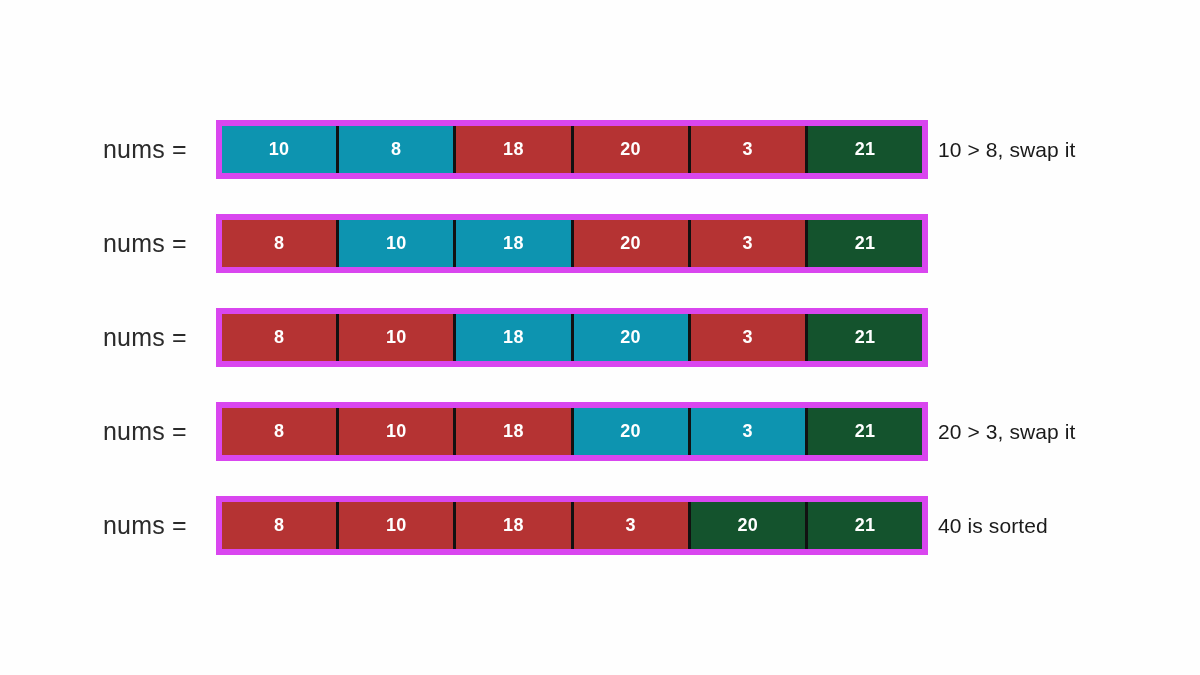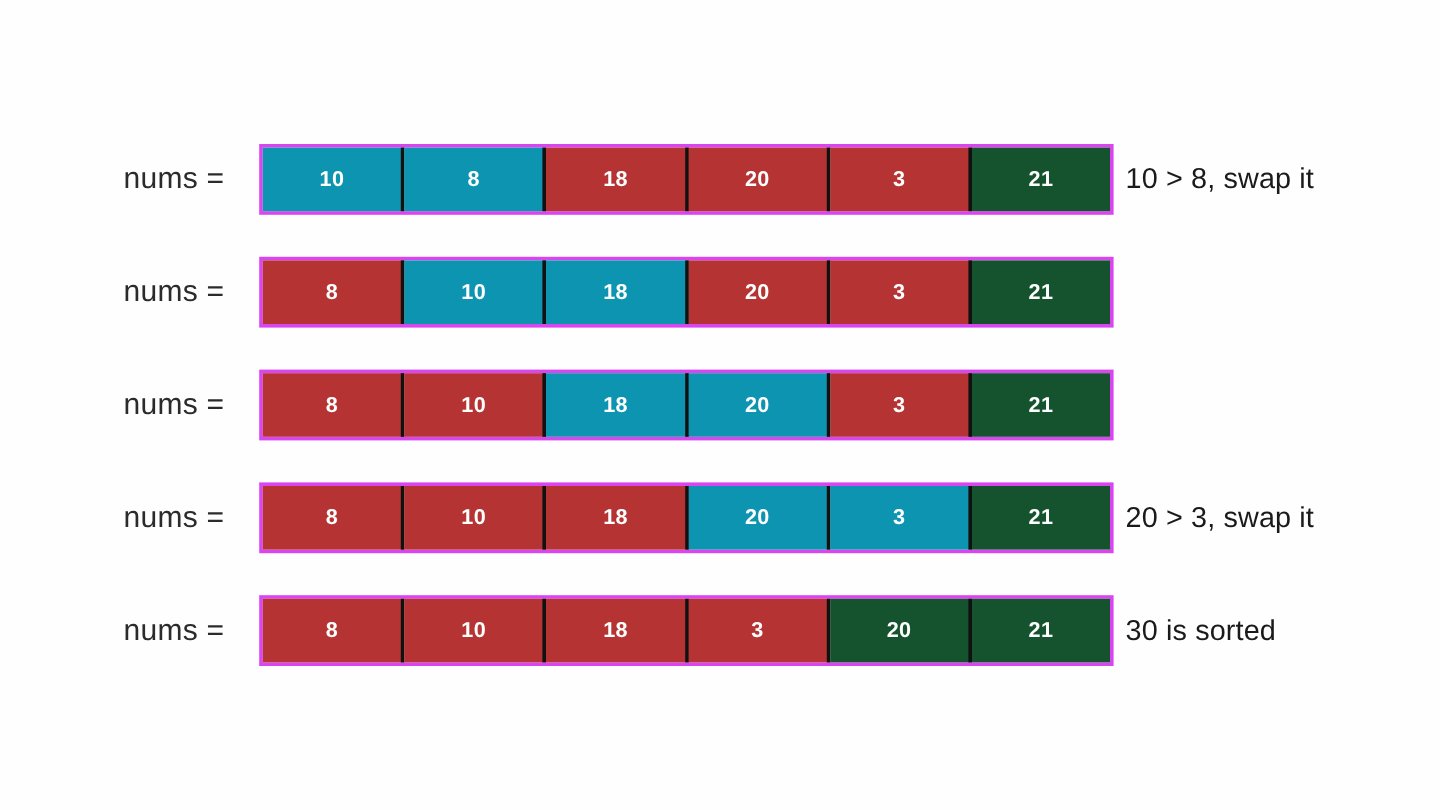--- a/index.html
+++ b/index.html
@@ -47,21 +47,21 @@
   }
 
   .array-track {
     position: absolute;
     left: 216px;
     top: 0;
     width: 712px;
     height: 59px;
     display: flex;
     box-sizing: border-box;
-    border: 3px solid #d946ef;
+    border: 6px solid #d946ef;
   }
 
   .array-cell {
     flex: 1 1 0;
     height: 100%;
     box-sizing: border-box;
     border-right: 3px solid #111111;
     display: flex;
     align-items: center;
     justify-content: center;
@@ -77,21 +77,21 @@
 
   .array-cell.state-compare { background: #0d94b0; }
   .array-cell.state-unsorted { background: #b53333; }
   .array-cell.state-sorted   { background: #14532d; }
 
   .row-annotation {
     position: absolute;
     left: 938px;
     width: 250px;
     text-align: left;
-    font-size: 24px;
+    font-size: 21px;
     font-weight: 400;
     color: #1a1a1a;
     white-space: nowrap;
     line-height: 59px;
     letter-spacing: 0.1px;
   }
 </style>
 </head>
 <body>
 
@@ -145,15 +145,15 @@
     <div class="sort-row" style="top: 496px;">
       <div class="row-label">nums =</div>
       <div class="array-track">
         <div class="array-cell state-unsorted">8</div>
         <div class="array-cell state-unsorted">10</div>
         <div class="array-cell state-unsorted">18</div>
         <div class="array-cell state-unsorted">3</div>
         <div class="array-cell state-sorted">20</div>
         <div class="array-cell state-sorted">21</div>
       </div>
-      <div class="row-annotation">30 is sorted</div>
+      <div class="row-annotation">40 is sorted</div>
     </div>
   </div>
 
 </body></html>

